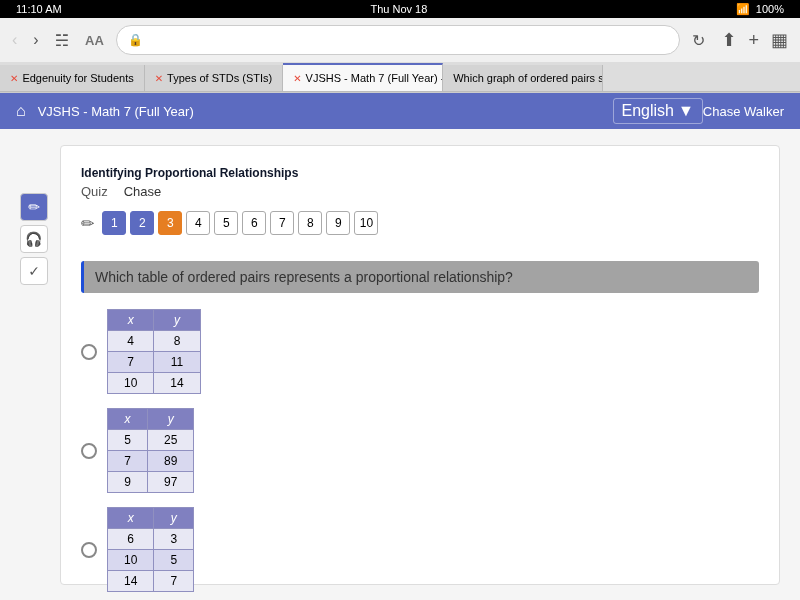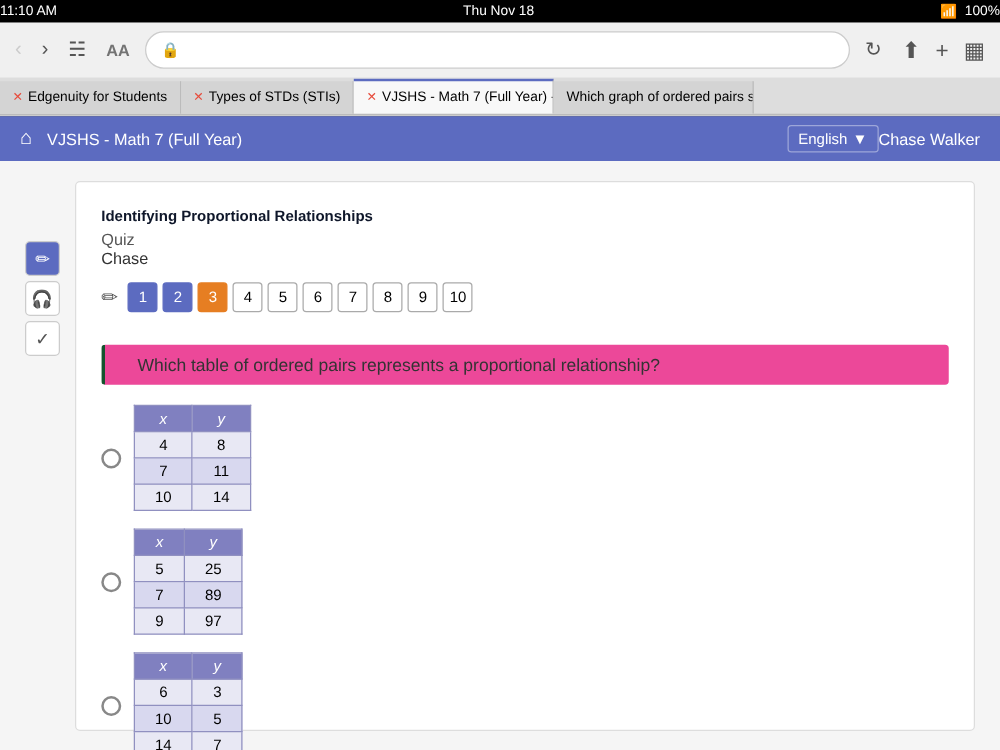--- a/index.html
+++ b/index.html
@@ -3,21 +3,21 @@
   <meta charset="utf-8">
   <style>
     * { box-sizing: border-box; margin: 0; padding: 0; }
     body { width: 800px; height: 600px; overflow: hidden; background: #1a1a1a; font-family: -apple-system, BlinkMacSystemFont, 'Segoe UI', sans-serif; }
 
     
     .status-bar {
       background: #000;
       color: #fff;
       font-size: 11px;
-      padding: 2px 0;
+      padding: 2px 16px;
       display: flex;
       justify-content: space-between;
       align-items: center;
       height: 18px;
     }
     .status-right { display: flex; gap: 6px; align-items: center; }
 
     
     .browser-chrome {
       background: #f0f0f0;
@@ -104,21 +104,21 @@
       color: white;
       display: flex;
       align-items: center;
       padding: 0 16px;
       height: 36px;
     }
     .home-icon { font-size: 16px; margin-right: 12px; cursor: pointer; }
     .app-title { font-size: 13px; font-weight: 500; flex: 1; }
     .lang-btn {
       background: none; border: 1px solid rgba(255,255,255,0.4);
-      color: white; padding: 3px 8px; font-size: 12px; cursor: pointer;
+      color: white; padding: 3px 8px; font-size: 16px; cursor: pointer;
       border-radius: 3px; display: flex; gap: 4px;
     }
     .user-name { font-size: 13px; }
 
     
     .main-content {
       background: #f5f5f5;
       padding: 16px 20px;
       height: calc(600px - 18px - 44px - 30px - 36px);
       overflow-y: auto;
@@ -155,22 +155,22 @@
       padding: 20px;
     }
 
     .quiz-title {
       font-size: 12px;
       font-weight: bold;
       color: #0f172a;
       margin-bottom: 4px;
     }
     .quiz-meta {
-      display: flex; margin-bottom: 12px;
-      font-size: 13px; color: #555; flex-direction: column;
+      display: flex; gap: 16px; margin-bottom: 12px;
+      font-size: 13px; color: #555;
     }
     .quiz-meta span { font-weight: 500; }
     .quiz-meta .active-badge { color: #333; font-weight: normal; }
 
     .question-nav {
       display: flex; gap: 4px; margin-bottom: 12px; align-items: center;
     }
     .q-num {
       width: 24px; height: 24px;
       border: 1px solid #aaa;
@@ -198,24 +198,24 @@
       font-size: 22px;
       font-weight: bold;
       color: #333;
       letter-spacing: 1px;
     }
 
     .question-text {
       font-size: 14px;
       color: #333;
       margin-bottom: 16px;
-      background: #ec4899;
-      padding: 8px 26px;
+      background: #a3a3a3;
+      padding: 8px 11px;
       border-radius: 3px;
-      border-left: 3px solid #14532d;
+      border-left: 3px solid #1d4ed8;
     }
 
     
     .answer-options {
       display: flex;
       flex-direction: column;
       gap: 14px;
     }
     .answer-option {
       display: flex;

